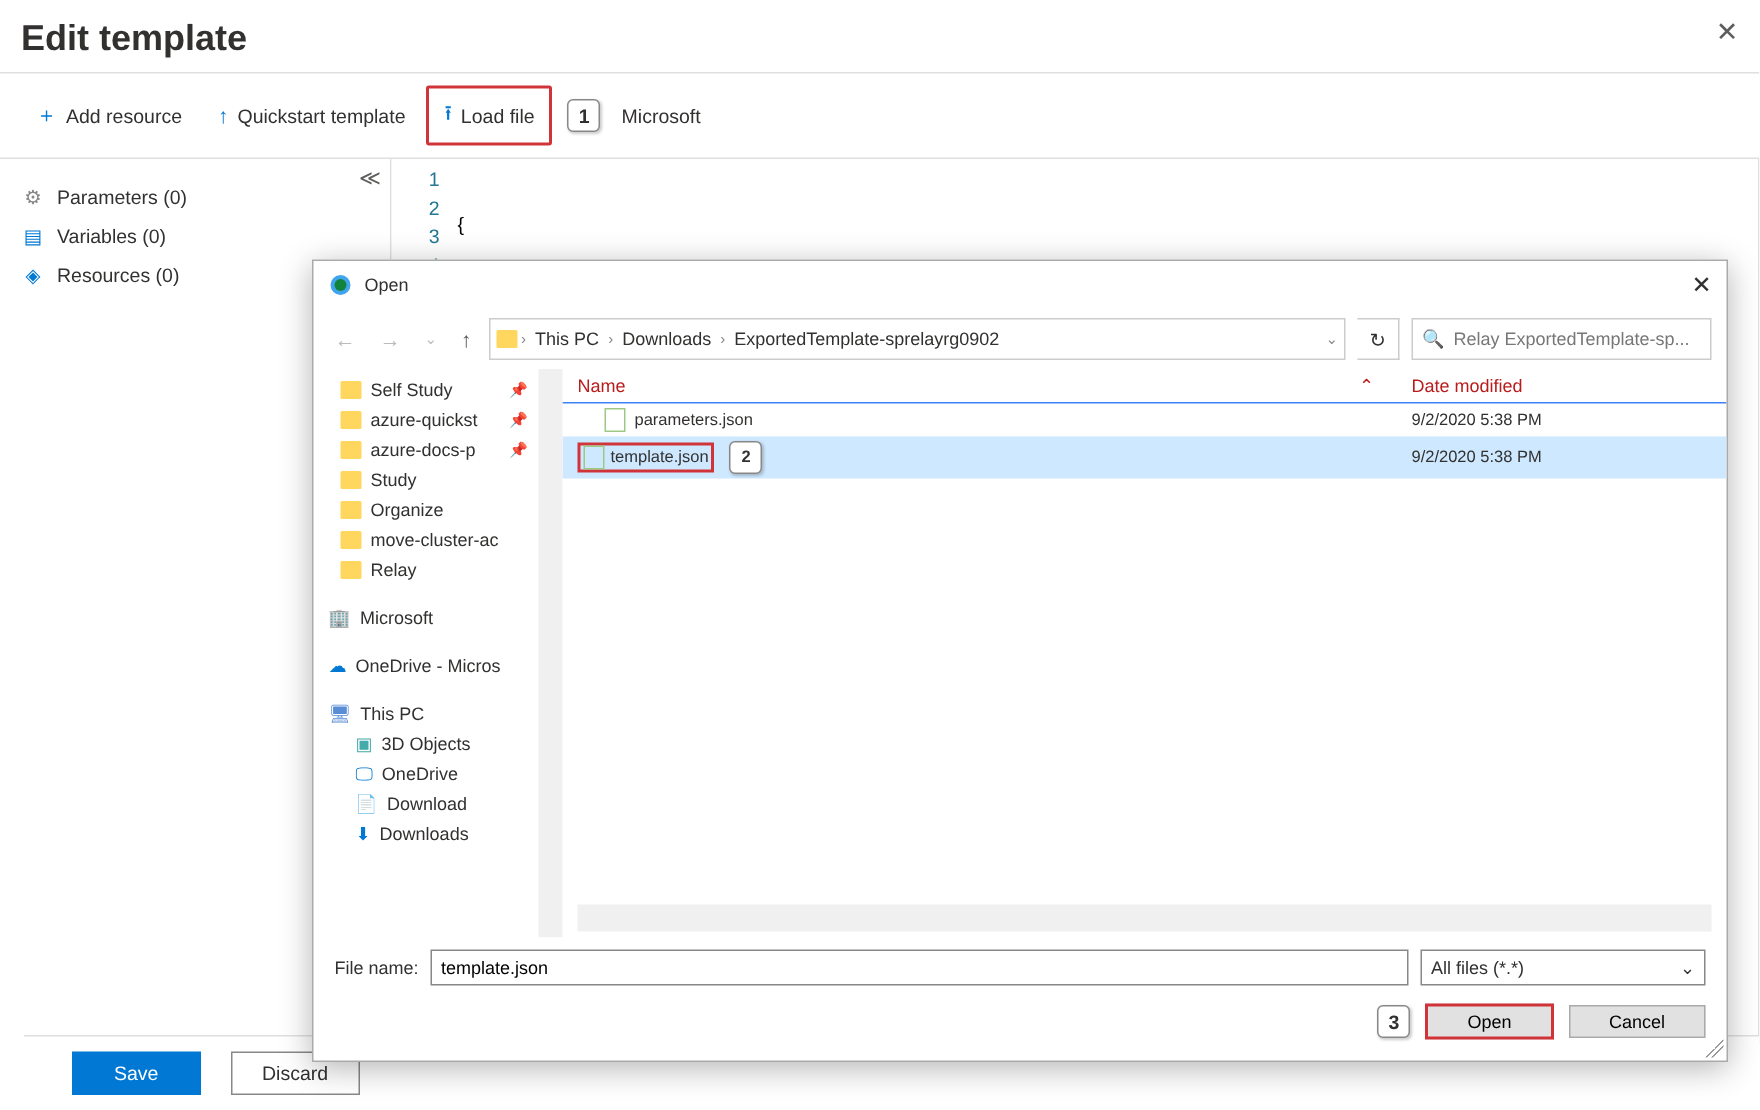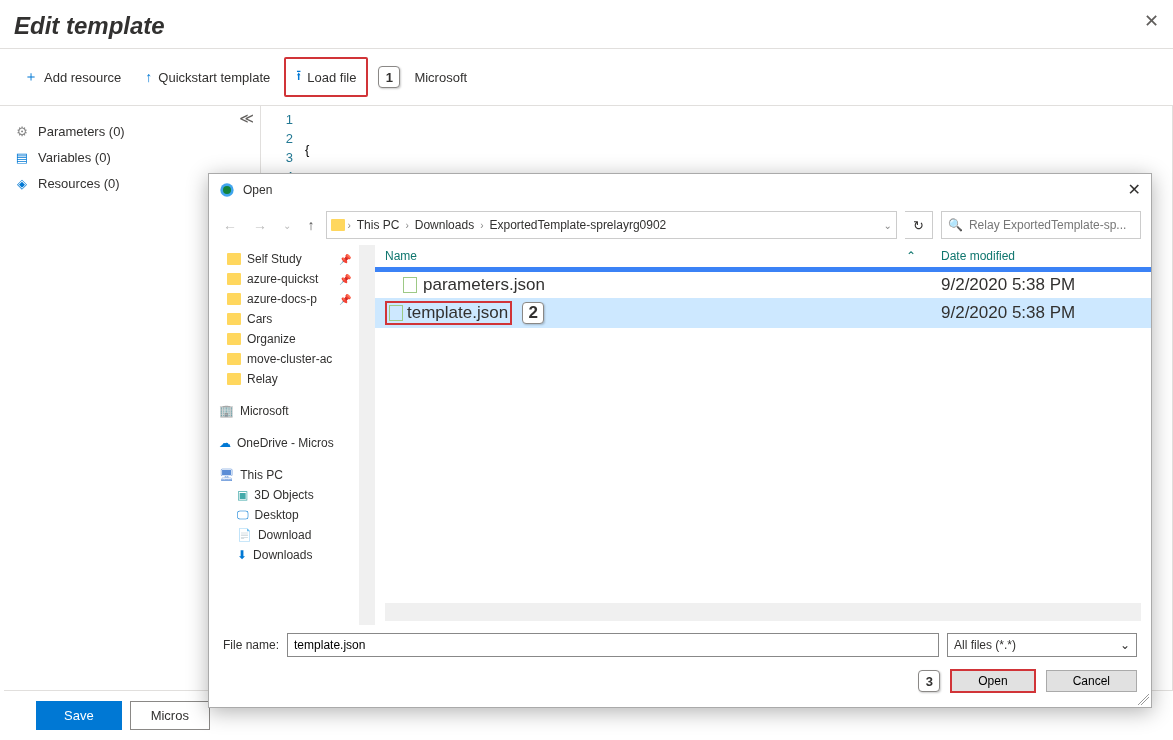--- a/index.html
+++ b/index.html
@@ -1,20 +1,20 @@
 <!DOCTYPE html>
 <html><head>
 <meta charset="utf-8">
 <style>
 * { box-sizing: border-box; margin: 0; padding: 0; font-family: "Segoe UI", Arial, sans-serif; }
 body { width: 1173px; height: 740px; background: #fff; position: relative; overflow: hidden; font-size: 13px; color: #323130; }
 
 
 .header { padding: 12px 14px 8px; border-bottom: 1px solid #e1dfdd; }
-.header-title { font-size: 24px; font-weight: 600; color: #323130; font-style: italic; }
+.header-title { font-size: 24px; font-weight: 600; color: #323130; }
 .header-sub { font-size: 12px; color: #605e5c; margin-top: 4px; }
 .close-main { position: absolute; top: 10px; right: 14px; font-size: 18px; cursor: pointer; color: #605e5c; }
 
 
 .toolbar { display: flex; align-items: center; padding: 8px 14px; gap: 4px; border-bottom: 1px solid #e1dfdd; }
 .tool-btn { display: flex; align-items: center; gap: 6px; padding: 6px 10px; cursor: pointer; font-size: 13px; color: #323130; border-radius: 2px; }
 .tool-btn .icon { color: #0078d4; font-size: 14px; }
 .tool-btn.highlighted { border: 2px solid #d13438; background: #fff; }
 .callout { display: inline-flex; align-items: center; justify-content: center; width: 22px; height: 22px; border: 1px solid #8a8886; border-radius: 4px; font-weight: 600; margin-left: 6px; box-shadow: 1px 1px 2px rgba(0,0,0,0.2); background: #fff; }
 
@@ -30,21 +30,21 @@
 .gutter { width: 40px; background: #fff; color: #237893; text-align: right; padding: 4px 8px 0 0; }
 .gutter div { height: 19px; line-height: 19px; }
 .code { flex: 1; padding: 4px 0 0 4px; white-space: pre; }
 .code-line { height: 19px; line-height: 19px; }
 .brace { color: #000; }
 .key { color: #a31515; }
 .str { color: #a31515; }
 .url { color: #0078d4; text-decoration: underline; }
 
 
-.footer { position: absolute; bottom: 0; left: 4px; right: 0; padding: 10px 32px; display: flex; gap: 8px; border-top: 1px solid #e1dfdd; background: #fff; }
+.footer { position: absolute; bottom: 0; left: 16px; right: 0; padding: 10px 32px; display: flex; gap: 20px; border-top: 1px solid #e1dfdd; background: #fff; }
 .btn-primary { background: #0078d4; color: #fff; border: none; padding: 6px 28px; font-size: 13px; cursor: pointer; }
 .btn-secondary { background: #fff; color: #323130; border: 1px solid #8a8886; padding: 6px 20px; font-size: 13px; cursor: pointer; }
 
 
 .dialog { position: absolute; top: 173px; left: 208px; width: 944px; height: 535px; background: #fff; border: 1px solid #aaa; box-shadow: 0 4px 20px rgba(0,0,0,0.3); display: flex; flex-direction: column; }
 .dlg-title { display: flex; align-items: center; padding: 6px 10px; font-size: 12px; }
 .dlg-title .edge-icon { width: 16px; height: 16px; margin-right: 8px; }
 .dlg-close { margin-left: auto; font-size: 16px; cursor: pointer; }
 .dlg-nav { display: flex; align-items: center; padding: 6px 10px; gap: 8px; }
 .nav-arrow { color: #bbb; font-size: 14px; padding: 2px 4px; }
@@ -62,24 +62,24 @@
 
 .dlg-body { flex: 1; display: flex; overflow: hidden; justify-content: space-between; }
 .tree { width: 150px; overflow-y: auto; font-size: 12px; padding: 4px 0; border-right: 1px solid #fff; }
 .tree-scroll { width: 16px; background: #f0f0f0; }
 .tree-item { display: flex; align-items: center; gap: 6px; padding: 3px 6px 3px 18px; white-space: nowrap; overflow: hidden; }
 .tree-item.sub { padding-left: 28px; }
 .tree-item .pin { margin-left: auto; color: #888; font-size: 10px; }
 .folder-icon { width: 14px; height: 12px; background: #ffd75e; display: inline-block; border-radius: 1px; }
 
 .file-list { flex: 1; display: flex; flex-direction: column; position: relative; overflow: hidden; }
-.list-header { display: flex; padding: 4px 10px; font-size: 12px; color: #0f766e; border-bottom: 5px solid #3b82f6; }
+.list-header { display: flex; padding: 4px 10px; font-size: 12px; color: #b91c1c; border-bottom: 1px solid #3b82f6; }
 .col-name { flex: 1; }
 .col-date { width: 200px; }
-.file-row { display: flex; align-items: center; padding: 3px 10px; font-size: 17px; gap: 6px; }
+.file-row { display: flex; align-items: center; padding: 3px 10px; font-size: 11px; gap: 6px; }
 .file-row.selected { background: #cde8ff; }
 .file-row.selected .fname-box { border: 2px solid #d13438; padding: 0 2px; display: inline-flex; align-items: center; gap: 4px; }
 .file-icon { width: 14px; height: 16px; border: 1px solid #9dc985; display: inline-block; position: relative; }
 .fname { flex: 1; }
 .fdate { width: 200px; }
 .hscroll { height: 18px; background: #f0f0f0; margin: 0 10px 4px; }
 
 .dlg-bottom { padding: 8px 14px 14px; }
 .fn-row { display: flex; align-items: center; gap: 8px; margin-bottom: 12px; }
 .fn-row label { font-size: 12px; }
@@ -144,21 +144,21 @@
       <div class="code-line"><span class="brace">{</span></div>
       <div class="code-line">    <span class="key">"$schema"</span><span>: </span><span class="url">"https://schema.management.azure.com/schemas/2015-01-01/deploymentTemplate.json#"</span><span>,</span></div>
       <div class="code-line">    <span class="key">"contentVersion"</span><span>: </span><span class="str">"1.0.0.0"</span><span>,</span></div>
       <div class="code-line" style="opacity:.3">    <span class="key">"parameters": {}</span></div>
     </div>
   </div>
 </div>
 
 <div class="footer">
   <button class="btn-primary">Save</button>
-  <button class="btn-secondary">Micros</button>
+  <button class="btn-secondary">Discard</button>
 </div>
 
 <div class="dialog">
   <div class="dlg-title">
     <svg class="edge-icon" viewBox="0 0 24 24">
         <circle cx="12" cy="12" r="10" fill="#41a5ee"></circle>
         <circle cx="12" cy="12" r="6" fill="#12833c"></circle>
       </svg>
     <span>Open</span>
     <span class="dlg-close">✕</span>
@@ -196,21 +196,21 @@
           <span>azure-quickst</span>
           <span class="pin">📌</span>
         </div>
       <div class="tree-item">
           <span class="folder-icon"></span>
           <span>azure-docs-p</span>
           <span class="pin">📌</span>
         </div>
       <div class="tree-item">
           <span class="folder-icon"></span>
-          <span>Cars</span>
+          <span>Study</span>
         </div>
       <div class="tree-item">
           <span class="folder-icon"></span>
           <span>Organize</span>
         </div>
       <div class="tree-item">
           <span class="folder-icon"></span>
           <span>move-cluster-ac</span>
         </div>
       <div class="tree-item">
@@ -231,21 +231,21 @@
       <div class="tree-item" style="padding-left:10px">
           <span style="color:#5b8dd6">🖥</span>
           <span>This PC</span>
         </div>
       <div class="tree-item sub">
           <span style="color:#4aa">▣</span>
           <span>3D Objects</span>
         </div>
       <div class="tree-item sub">
           <span style="color:#0078d4">🖵</span>
-          <span>Desktop</span>
+          <span>OneDrive</span>
         </div>
       <div class="tree-item sub">
           <span style="color:#888">📄</span>
           <span>Download</span>
         </div>
       <div class="tree-item sub">
           <span style="color:#0078d4">⬇</span>
           <span>Downloads</span>
         </div>
     </div>

